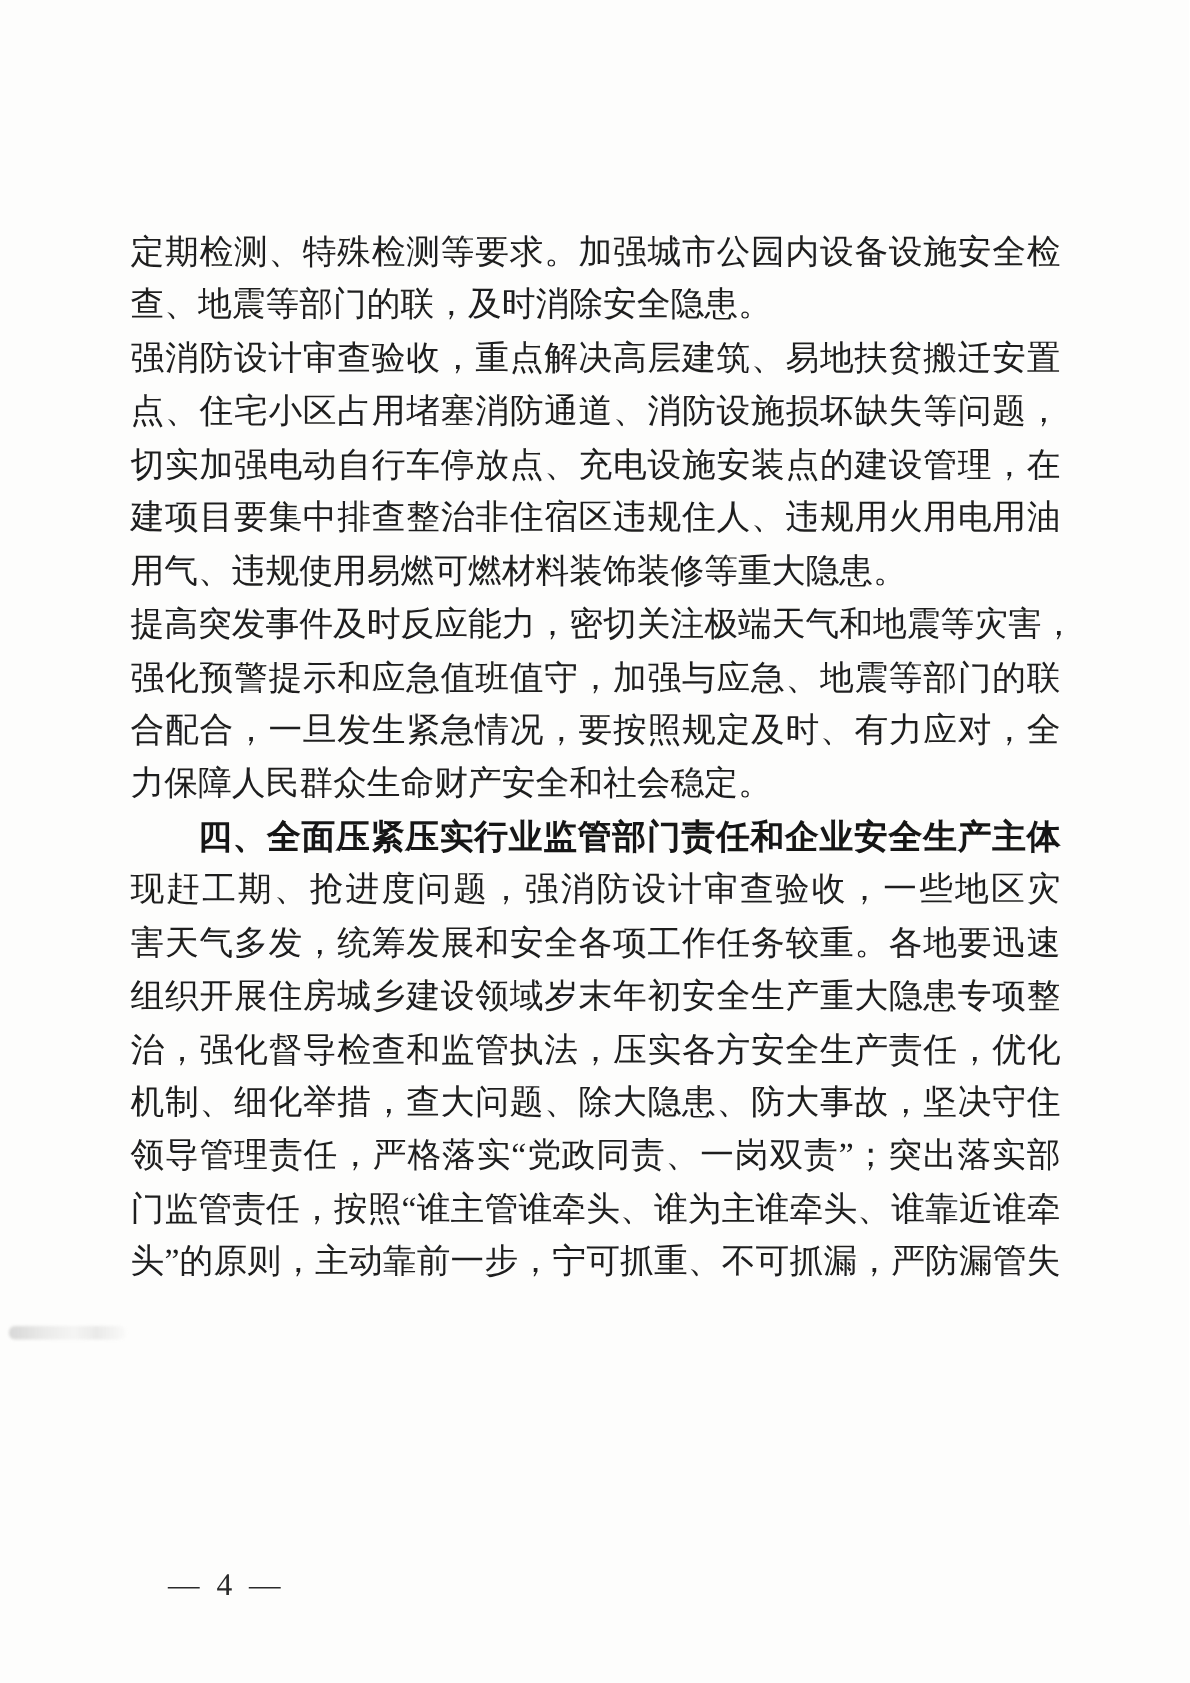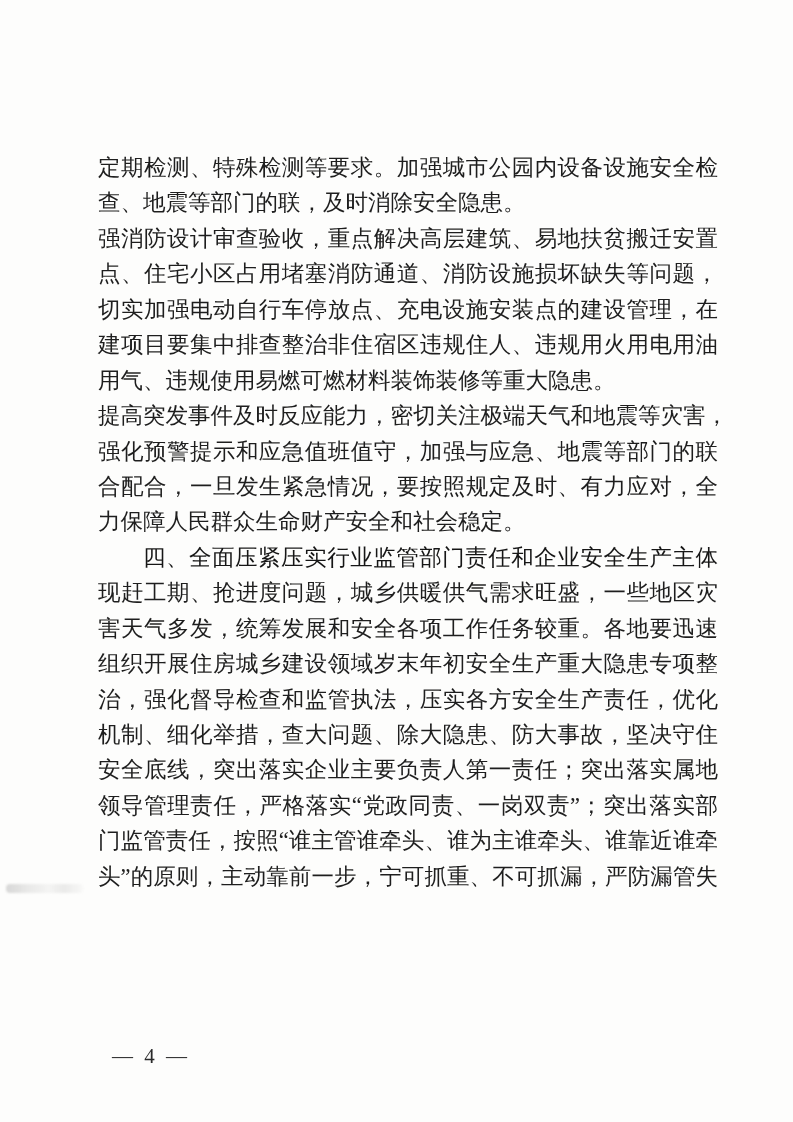--- a/index.html
+++ b/index.html
@@ -11,21 +11,21 @@
     position: relative;
     width: 793px;
     height: 1122px;
     background: #fdfdfc;
     overflow: hidden;
     font-family: "Liberation Serif", "DejaVu Serif", serif;
     color: #1e1e1e;
   }
   .textblock {
     position: absolute;
-    left: 98px;
+    left: 87px;
     top: 150px;
     width: 620px;
   }
   .line {
     height: 35.45px;
     line-height: 35.45px;
     font-size: 22.5px;
     letter-spacing: 0px;
     white-space: nowrap;
     text-align: justify;
@@ -35,21 +35,21 @@
   }
   .line.end {
     text-align: left;
     text-align-last: left;
     -moz-text-align-last: left;
   }
   .line.indent {
     padding-left: 45px;
   }
   .line.bold {
-    font-weight: normal;
+    font-weight: bold;
     color: #161616;
   }
   .footer {
     position: absolute;
     left: 112px;
     top: 1044px;
     font-size: 21px;
     letter-spacing: 3px;
     color: #2a2a2a;
     font-family: "Liberation Serif", "DejaVu Serif", serif;
@@ -83,26 +83,25 @@
     <div class="line">强消防设计审查验收，重点解决高层建筑、易地扶贫搬迁安置</div>
     <div class="line">点、住宅小区占用堵塞消防通道、消防设施损坏缺失等问题，</div>
     <div class="line">切实加强电动自行车停放点、充电设施安装点的建设管理，在</div>
     <div class="line">建项目要集中排查整治非住宿区违规住人、违规用火用电用油</div>
     <div class="line end">用气、违规使用易燃可燃材料装饰装修等重大隐患。</div>
     <div class="line">提高突发事件及时反应能力，密切关注极端天气和地震等灾害，</div>
     <div class="line">强化预警提示和应急值班值守，加强与应急、地震等部门的联</div>
     <div class="line">合配合，一旦发生紧急情况，要按照规定及时、有力应对，全</div>
     <div class="line end">力保障人民群众生命财产安全和社会稳定。</div>
     <div class="line bold indent">四、全面压紧压实行业监管部门责任和企业安全生产主体</div>
-    <div class="line">现赶工期、抢进度问题，城乡供暖供气需求旺盛，一些地区灾</div>
+    <div class="line">现赶工期、抢进度问题，强消防设计审查验收，一些地区灾</div>
     <div class="line">害天气多发，统筹发展和安全各项工作任务较重。各地要迅速</div>
     <div class="line">组织开展住房城乡建设领域岁末年初安全生产重大隐患专项整</div>
     <div class="line">治，强化督导检查和监管执法，压实各方安全生产责任，优化</div>
     <div class="line">机制、细化举措，查大问题、除大隐患、防大事故，坚决守住</div>
-    <div class="line">安全底线，突出落实企业主要负责人第一责任；突出落实属地</div>
     <div class="line">领导管理责任，严格落实“党政同责、一岗双责”；突出落实部</div>
     <div class="line">门监管责任，按照“谁主管谁牵头、谁为主谁牵头、谁靠近谁牵</div>
     <div class="line">头”的原则，主动靠前一步，宁可抓重、不可抓漏，严防漏管失</div>
   </div>
 
   <div class="footer">— 4 —</div>
 
 </div>
 
 </body></html>

